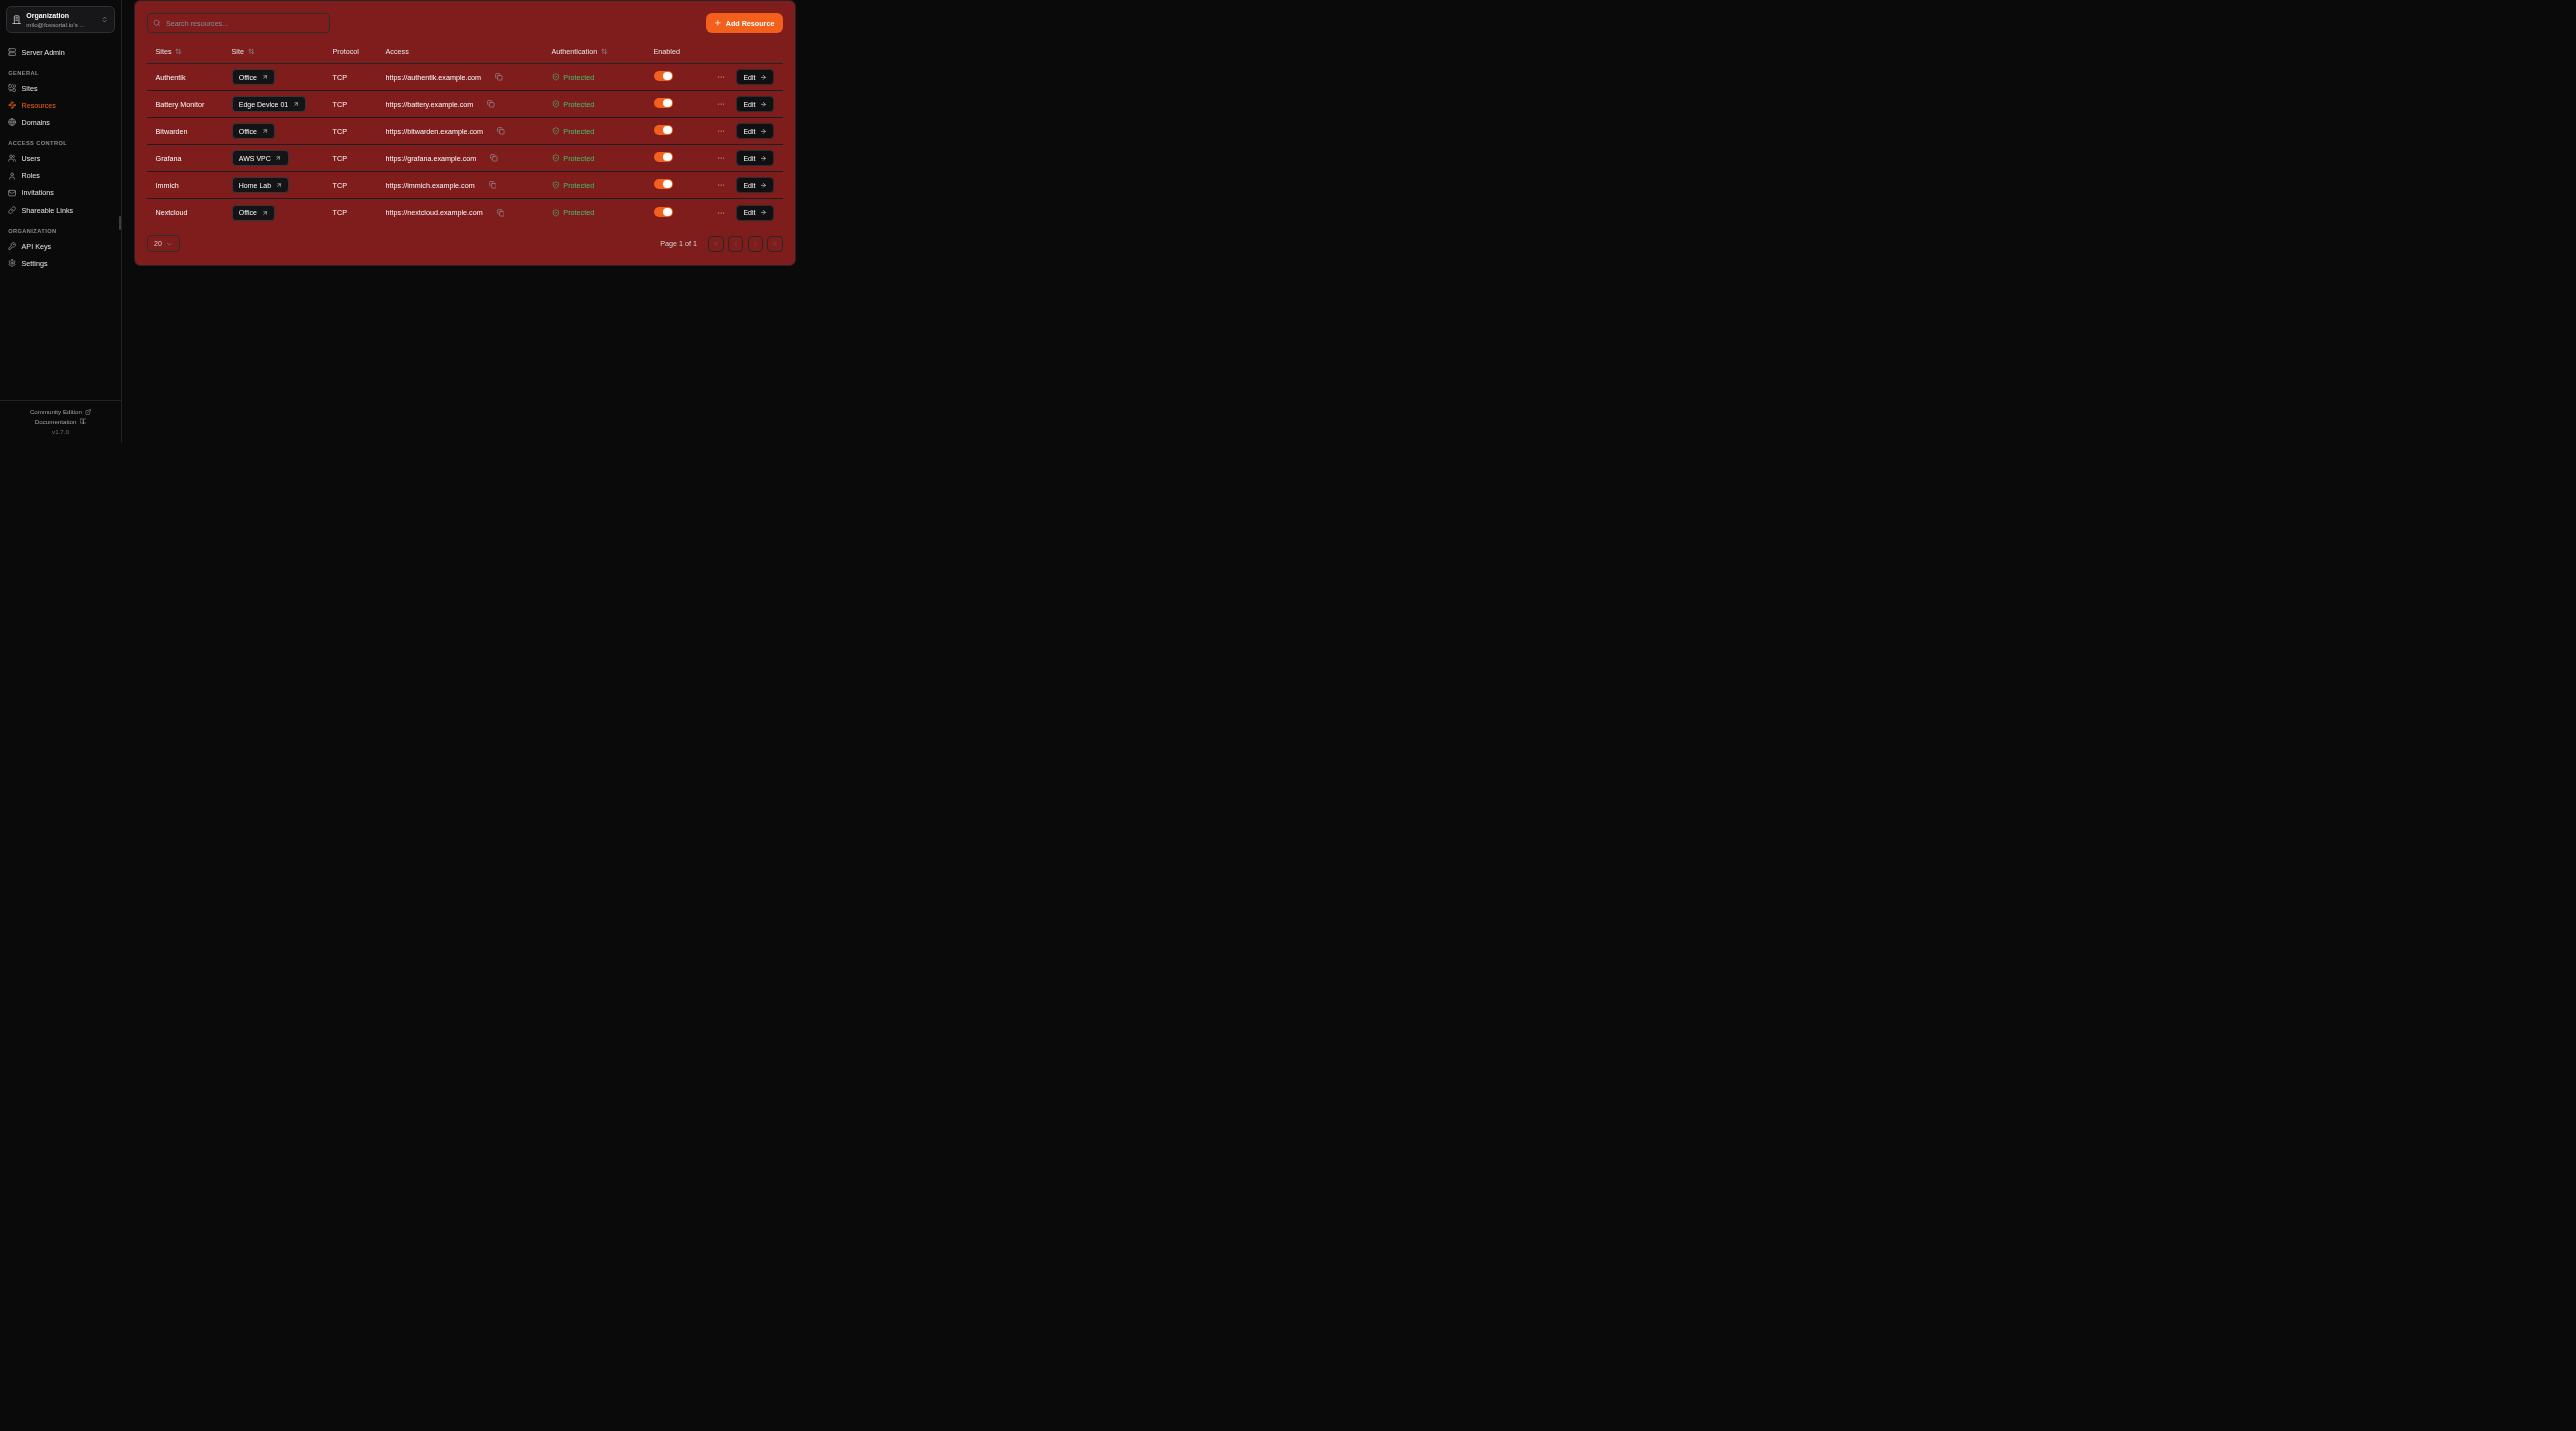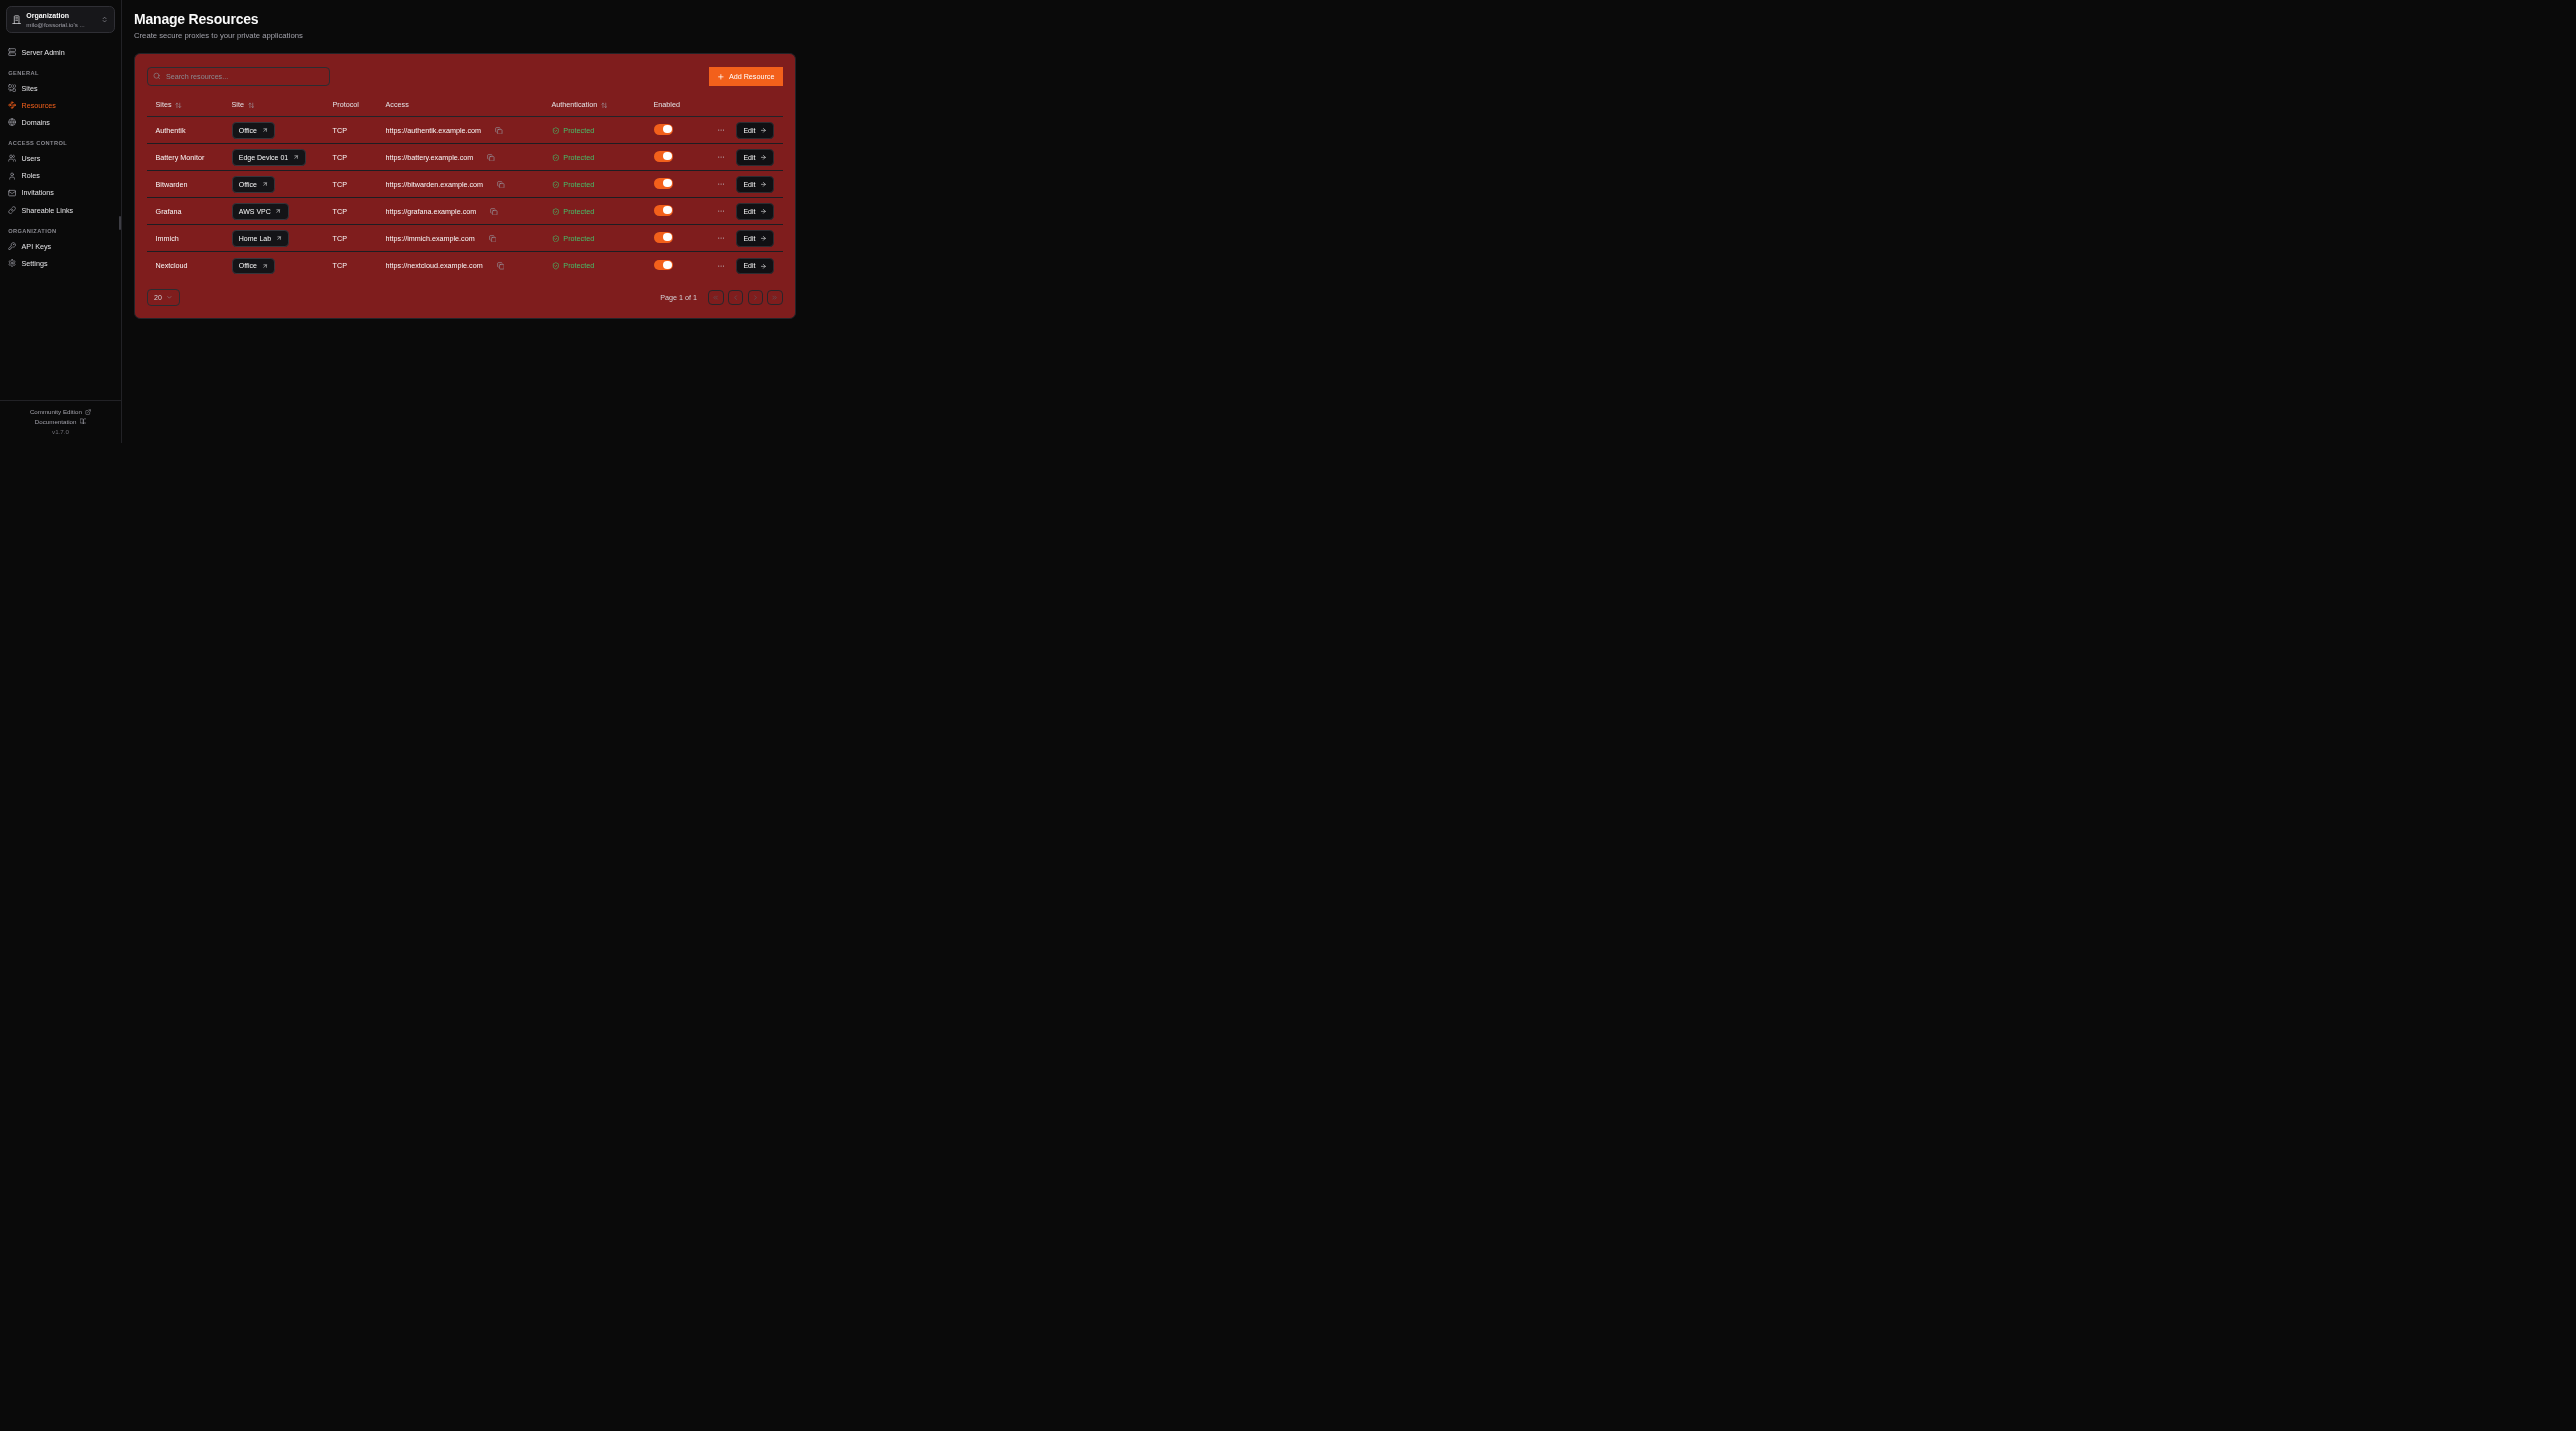--- a/index.html
+++ b/index.html
@@ -46,21 +46,21 @@
   .page-title { font-size:14px; font-weight:800; letter-spacing:-0.2px; }
   .page-sub { margin-top:3.6px; font-size:7.7px; color:#a1a1aa; }
 
   .card { border:0.5px solid #232328; background:#7f1d1d; border-radius:6.2px; padding:12.4px; margin-bottom:28px; }
 
   .toolbar { display:flex; justify-content:space-between; align-items:center; margin-bottom:7.2px; }
   .search-box { position:relative; width:183px; }
   .search-box input { width:100%; height:19.6px; background:transparent; border:0.5px solid #2c2c31; border-radius:4.1px; color:#fafafa; padding:0 6.2px 0 17.5px; font-size:7.2px; font-family:inherit; outline:none; }
   .search-box input::placeholder { color:#8b8b92; }
   .search-icon { position:absolute; left:5.2px; top:50%; transform:translateY(-50%); color:#8b8b92; display:flex; }
-  .add-btn { display:inline-flex; align-items:center; gap:4.1px; background:var(--accent,#f3601b); border:none; color:#fff; height:19.6px; padding:0 8.2px; border-radius:0; font-size:7.2px; font-weight:400; cursor:pointer; }
+  .add-btn { display:inline-flex; align-items:center; gap:4.1px; background:var(--accent,#f3601b); border:none; color:#fff; height:19.6px; padding:0 8.2px; border-radius:6px; font-size:7.2px; font-weight:700; cursor:pointer; }
 
   .tbl-header, .tbl-row { display:grid; grid-template-columns:76px 101px 53px 166px 102px 46px 1fr; align-items:center; padding:0 8.2px; }
   .tbl-header { height:24px; border-bottom:0.5px solid #232328; font-size:7.2px; color:#e4e4e7; font-weight:500; }
   .th { display:flex; align-items:center; gap:3.6px; }
   .sort-icon { color:#a1a1aa; cursor:pointer; display:flex; }
   .tbl-row { height:27px; border-bottom:0.5px solid #1d1d22; font-size:7.2px; }
   .tbl-row:last-child { border-bottom:none; }
   .site-btn { display:inline-flex; align-items:center; gap:4.6px; background:#141417; border:0.5px solid #35353b; color:#fafafa; border-radius:4.1px; padding:3.6px 6.2px; font-size:7px; font-weight:500; cursor:pointer; }
   .access-cell { display:flex; align-items:center; gap:14px; }
   .copy-btn { background:none; border:none; color:#9a9aa1; cursor:pointer; display:flex; padding:0; }
@@ -250,24 +250,20 @@
             </svg>
         </span>
       </a>
       <div class="sf-version">v1.7.0</div>
     </div>
   </aside>
 
   <main class="main">
 
 
-    <div class="page-head">
-      <div class="page-title">Manage Resources</div>
-      <div class="page-sub">Create secure proxies to your private applications</div>
-    </div>
 
     <section class="card">
 
       <div class="toolbar">
         <div class="search-box">
           <span class="search-icon">
             <svg width="7.7" height="7.7" viewBox="0 0 24 24" fill="none" stroke="currentColor" stroke-width="2" stroke-linecap="round" stroke-linejoin="round">
                 <circle cx="11" cy="11" r="8"></circle>
                 <path d="m21 21-4.3-4.3"></path>
               </svg>

